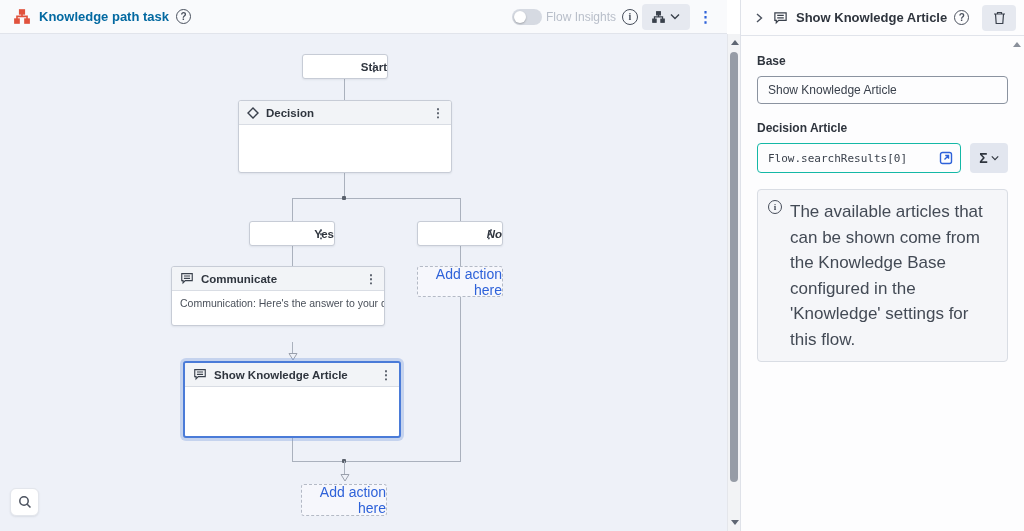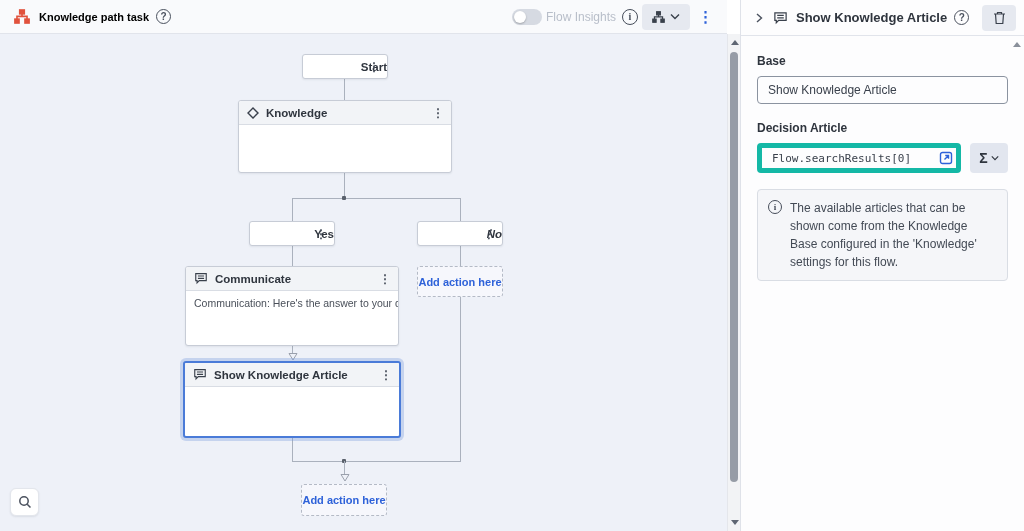--- a/index.html
+++ b/index.html
@@ -2,21 +2,21 @@
 <html><head>
 <meta charset="utf-8">
 <style>
   * { margin:0; padding:0; box-sizing:border-box; }
   html,body { width:1024px; height:531px; overflow:hidden; background:#fff; }
   .app { position:relative; width:1024px; height:531px; font-family:"Liberation Sans",sans-serif; color:#2f353e; }
 
   
   .top-header { position:absolute; left:0; top:0; width:727px; height:34px; background:#f9fafc; border-bottom:1px solid #e1e4eb; display:flex; align-items:center; padding:0 10px 0 14px; }
   .brand-icon { color:#e1523d; margin-right:9px; display:flex; }
-  .top-title { font-size:11px; font-weight:bold; color:#000000; }
+  .top-title { font-size:13px; font-weight:bold; color:#0369a1; }
   .help-circle { width:15px; height:15px; border:1.4px solid #4a515e; border-radius:50%; color:#4a515e; font-size:10px; font-weight:bold; display:flex; align-items:center; justify-content:center; margin-left:7px; line-height:1; }
   .header-right { margin-left:auto; display:flex; align-items:center; gap:4px; }
   .toggle { width:30px; height:16px; border-radius:9px; background:#d6dae2; position:relative; }
   .toggle .knob { position:absolute; left:2px; top:2px; width:12px; height:12px; border-radius:50%; background:#fff; box-shadow:0 1px 2px rgba(0,0,0,.25); }
   .flow-insights-label { font-size:12px; color:#b8bec9; margin-right:2px; }
   .info-circle { width:16px; height:16px; border:1.4px solid #464d5a; border-radius:50%; color:#464d5a; font-size:10px; font-weight:bold; font-family:"Liberation Serif",serif; display:flex; align-items:center; justify-content:center; line-height:1; }
   .view-btn { width:48px; height:26px; background:#e6e9f0; border:none; border-radius:4px; display:flex; align-items:center; justify-content:center; gap:5px; color:#39404b; cursor:pointer; }
   .kebab { color:#2e62d9; font-size:15px; font-weight:bold; line-height:1; padding:2px 4px; cursor:pointer; letter-spacing:0; }
 
   
@@ -30,21 +30,21 @@
   .node-kebab { position:absolute; right:7px; top:50%; transform:translateY(-50%); color:#4a515e; font-size:12px; font-weight:bold; line-height:1; cursor:pointer; }
 
   .big-node { position:absolute; width:214px; background:#fff; border:1px solid #c7ccd6; border-radius:3px; box-shadow:0 1px 2px rgba(40,50,70,.08); }
   .big-node .node-header { position:relative; height:24px; background:#f2f4f7; border-bottom:1px solid #d9dde4; display:flex; align-items:center; padding:0 8px; gap:7px; border-radius:2px 2px 0 0; }
   .big-node .node-title { font-size:11.5px; font-weight:bold; color:#2f353e; white-space:nowrap; }
   .big-node .node-body { padding:6px 8px; font-size:10.5px; color:#4a505a; white-space:nowrap; overflow:hidden; }
   .node-icon { display:flex; color:#3a414c; }
   .selected { border:2px solid #4a7bd8; box-shadow:0 0 0 3px rgba(120,155,220,.35); width:218px; }
 
   .add-action { position:absolute; border:1px dashed #b4bac6; border-radius:3px; background:rgba(250,251,253,.65); display:flex; align-items:center; justify-content:center; cursor:pointer; }
-  .add-action span { color:#2e62d9; font-size:11px; font-weight:bold; }
+  .add-action span { color:#2e62d9; font-size:14px; font-weight:normal;text-align:right; }
 
   .zoom-btn { position:absolute; left:10px; top:454px; width:29px; height:28px; background:#fff; border:1px solid #e3e6ec; border-radius:6px; box-shadow:0 1px 2px rgba(40,50,70,.10); display:flex; align-items:center; justify-content:center; color:#4a515e; cursor:pointer; }
 
   
   .canvas-scrollbar { position:absolute; left:727px; top:34px; width:13px; height:497px; background:#f2f3f5; border-left:1px solid #e4e6eb; }
   .sb-arrow { position:absolute; left:3px; width:0; height:0; border-left:4px solid transparent; border-right:4px solid transparent; }
   .sb-arrow.up { top:6px; border-bottom:5px solid #5f6673; }
   .sb-arrow.down { bottom:6px; border-top:5px solid #5f6673; }
   .sb-thumb { position:absolute; left:2px; top:18px; width:8px; height:430px; background:#969ca6; border-radius:4px; }
 
@@ -53,27 +53,27 @@
   .panel-header { height:36px; border-bottom:1px solid #e1e4eb; display:flex; align-items:center; padding:0 8px 0 12px; background:#fdfdfe; }
   .panel-chevron { color:#4a515e; display:flex; cursor:pointer; margin-right:8px; }
   .panel-title { font-size:13px; font-weight:bold; color:#2f353e; margin-left:8px; }
   .trash-btn { margin-left:auto; width:34px; height:26px; background:#e6e9f0; border:none; border-radius:4px; display:flex; align-items:center; justify-content:center; color:#3a414c; cursor:pointer; }
   .panel-body { padding:18px 16px 0 16px; }
   .field-label { font-size:12px; font-weight:bold; color:#2f353e; margin-bottom:8px; }
   .text-input { width:100%; height:28px; border:1px solid #8b93a0; border-radius:4px; background:#fdfdfe; padding:0 10px; font-size:12px; color:#3a414c; font-family:"Liberation Sans",sans-serif; }
   .field-gap { height:17px; }
   .article-row { display:flex; align-items:center; gap:9px; }
   .article-input-wrap { position:relative; flex:1; }
-  .mono-input { width:100%; height:30px; border:5px solid #14b8a6; border-radius:4px; background:#fdfdfe; padding:0 28px 0 10px; font-size:11px; color:#3a414c; font-family:"DejaVu Sans Mono",monospace; }
+  .mono-input { width:100%; height:30px; border:1px solid #14b8a6; border-radius:4px; background:#fdfdfe; padding:0 28px 0 10px; font-size:11px; color:#3a414c; font-family:"DejaVu Sans Mono",monospace; }
   .open-icon { position:absolute; right:8px; top:50%; transform:translateY(-50%); color:#2e62d9; display:flex; cursor:pointer; }
   .sigma-btn { width:38px; height:30px; background:#e2e6ef; border:none; border-radius:4px; display:flex; align-items:center; justify-content:center; gap:3px; cursor:pointer; }
   .sigma-btn .sigma { font-size:14px; font-weight:bold; color:#2f353e; line-height:1; }
   .info-box { margin-top:16px; background:#f5f6f9; border:1px solid #d9dde4; border-radius:4px; padding:9px 10px; display:flex; gap:8px; }
   .info-box .info-circle { flex:0 0 auto; margin-top:1px; width:14px; height:14px; font-size:9px; }
-  .info-text { font-size:12px; color:#434a55; line-height:1.5; }
+  .info-text { font-size:17px; color:#434a55; line-height:1.5; }
   .panel-scroll-arrow { position:absolute; right:3px; top:42px; width:0; height:0; border-left:4px solid transparent; border-right:4px solid transparent; border-bottom:5px solid #8a909b; }
 </style>
 </head>
 <body>
 
 <div class="app">
 
   <div class="top-header">
     <span class="brand-icon">
       <svg width="16" height="15" viewBox="0 0 14 13" fill="none" stroke="currentColor" stroke-width="1.4">
@@ -139,35 +139,35 @@
       <span class="node-kebab">⋮</span>
     </div>
 
     <div class="big-node" style="left:238px; top:66px; height:73px;">
       <div class="node-header">
         <span class="node-icon">
           <svg width="12" height="12" viewBox="0 0 12 12" fill="none" stroke="currentColor" stroke-width="1.4">
               <path d="M6 1 L11 6 L6 11 L1 6 Z"></path>
             </svg>
         </span>
-        <span class="node-title">Knowledge</span>
+        <span class="node-title">Decision</span>
         <span class="node-kebab">⋮</span>
       </div>
     </div>
 
     <div class="mini-node" style="left:249px; top:187px;">
       <span class="mini-label">Yes</span>
       <span class="node-kebab">⋮</span>
     </div>
     <div class="mini-node" style="left:417px; top:187px;font-style:italic;">
       <span class="mini-label">No</span>
       <span class="node-kebab">⋮</span>
     </div>
 
-    <div class="big-node" style="left:185px; top:232px; height:80px;">
+    <div class="big-node" style="left:171px; top:232px; height:60px;">
       <div class="node-header">
         <span class="node-icon">
           <svg width="14" height="13" viewBox="0 0 16 14" fill="none" stroke="currentColor" stroke-width="1.3">
             <path d="M2 1.5 H14 V9.5 H6 L3.5 12 V9.5 H2 Z"></path>
               <path d="M4.5 4.2 H11.5 M4.5 6.8 H11.5"></path>
           </svg>
         </span>
         <span class="node-title">Communicate</span>
         <span class="node-kebab">⋮</span>
       </div>

